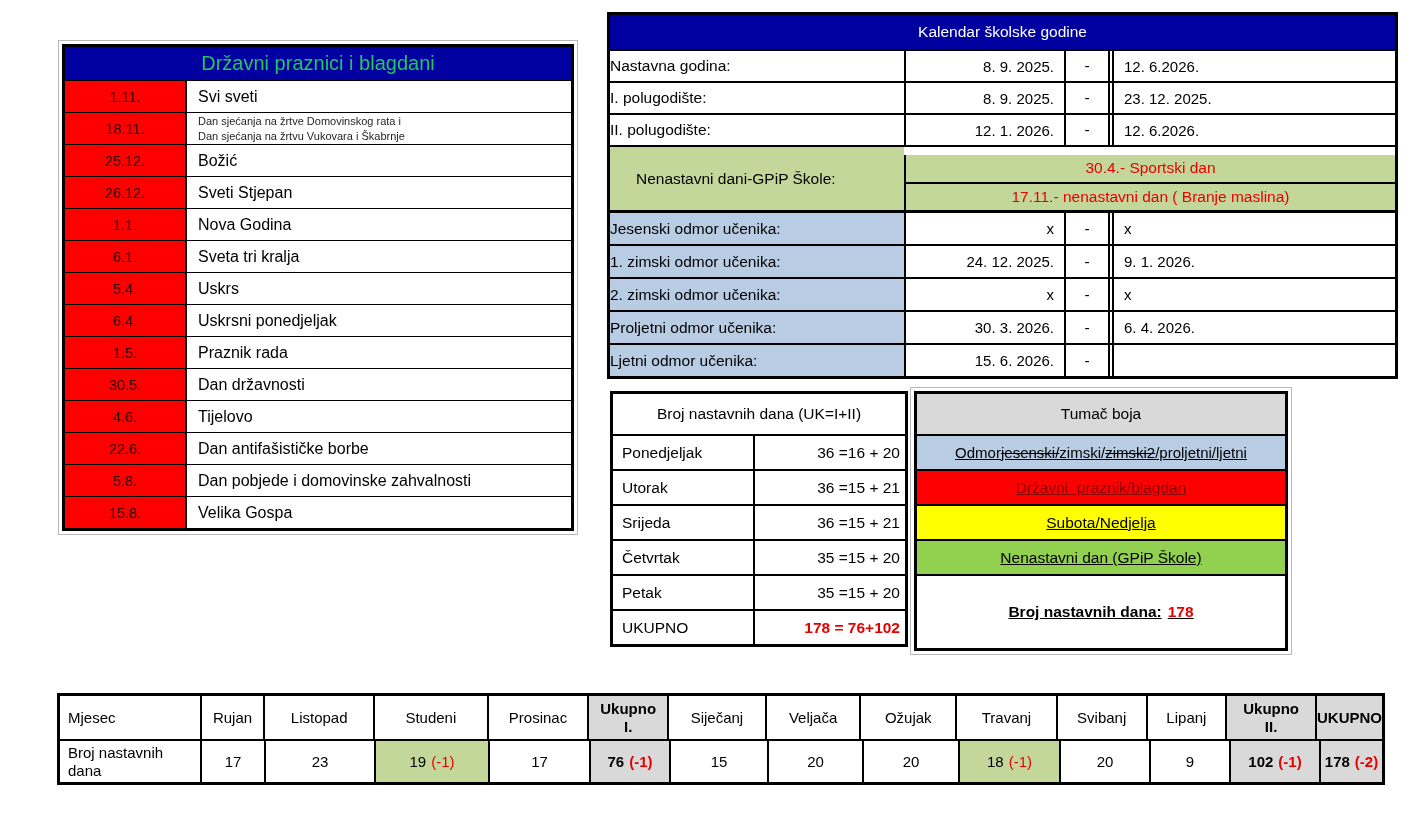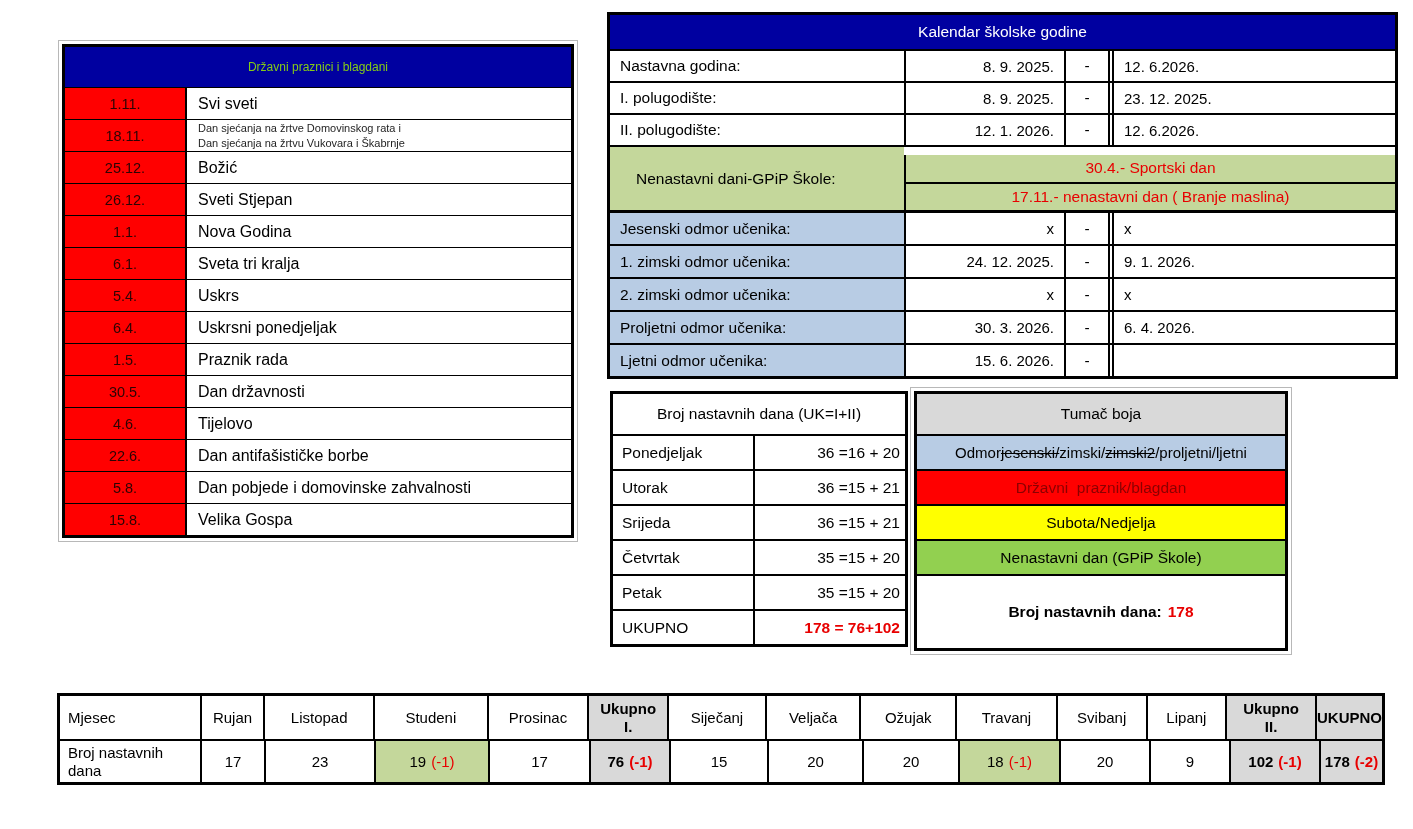--- a/index.html
+++ b/index.html
@@ -7,21 +7,21 @@
   .canvas {
     position: relative; width: 1413px; height: 829px; background: #ffffff;
     font-family: "Liberation Sans", "DejaVu Sans", sans-serif; color: #000;
     overflow: hidden;
   }
   .tbl { position: absolute; border: 3px solid #000; background: #fff; }
 
   
   .t1 { left: 62px; top: 44px; width: 512px; outline: 1.5px solid #b8b8b8; outline-offset: 3px; }
   .t1-title {
-    height: 40px; background: #0000a0; color: #84cc16; font-size: 12px;
+    height: 33px; background: #0000a0; color: #22c55e; font-size: 20px;
     display: flex; align-items: center; justify-content: center;
   }
   .t1-row { display: flex; height: 32px; border-top: 1.5px solid #000; }
   .t1-date {
     width: 122px; background: #ff0000; color: #2b0404; font-size: 14.5px;
     display: flex; align-items: center; justify-content: center;
     border-right: 2.5px solid #000;
   }
   .t1-name { flex: 1; display: flex; align-items: center; padding-left: 11px; font-size: 16px; }
   .t1-name.two {
@@ -29,21 +29,21 @@
     font-size: 11px; line-height: 1.35; color: #1f1f1f;
   }
 
   
   .t2 { left: 607px; top: 12px; width: 791px; }
   .t2-title {
     height: 34px; background: #0000a0; color: #fff; font-size: 15.5px;
     display: flex; align-items: center; justify-content: center;
   }
   .c-row { display: flex; height: 32px; border-top: 2px solid #000; font-size: 15.5px; }
-  .c-label { width: 294px; display: flex; align-items: center; padding-left: 10px; background: #fff; }
+  .c-label { width: 294px; display: flex; align-items: center; background: #fff; }
   .c-from {
     width: 160px; display: flex; align-items: center; justify-content: flex-end;
     padding-right: 10px; border-left: 2px solid #000; font-size: 15px;
   }
   .c-sep { width: 44px; display: flex; align-items: center; justify-content: center; border-left: 2px solid #000; }
   .c-to { flex: 1; display: flex; align-items: center; padding-left: 10px; border-left: 6px double #000; font-size: 15px; }
   .c-row.blue .c-label { background: #b8cce4; }
   .c-break { height: 33px; }
   .c-green { display: flex; height: 66px; border-top: 2.5px solid #000; border-bottom: 0.5px solid #000; }
   .c-green .g-label { width: 294px; background: #c4d79b; display: flex; align-items: center; padding-left: 26px; font-size: 15.5px; }
@@ -58,21 +58,21 @@
   .t3 { left: 610px; top: 391px; width: 298px; }
   .t3-head { height: 40px; display: flex; align-items: center; justify-content: center; font-size: 15.5px; }
   .t3-row { display: flex; height: 35px; border-top: 2.5px solid #000; font-size: 15.5px; }
   .t3-day { width: 140px; display: flex; align-items: center; padding-left: 9px; }
   .t3-val { flex: 1; display: flex; align-items: center; justify-content: flex-end; padding-right: 5px; border-left: 2px solid #000; }
   .t3-val.total { color: #e80000; font-weight: bold; }
 
   
   .t4 { left: 914px; top: 391px; width: 374px; outline: 1.5px solid #b8b8b8; outline-offset: 3px; }
   .t4-head { height: 40px; background: #d9d9d9; display: flex; align-items: center; justify-content: center; font-size: 15.5px; }
-  .lg-row { height: 35px; border-top: 2.5px solid #000; display: flex; align-items: center; justify-content: center; font-size: 15.5px; text-align: center; }
+  .lg-row { height: 35px; border-top: 2.5px solid #000; display: flex; align-items: center; justify-content: center; font-size: 15.5px; text-align: center; text-decoration: underline; }
   .lg-blue   { background: #b8cce4; font-size: 15px; }
   .lg-red    { background: #ff0000; color: #8b0000; white-space: pre; }
   .lg-green  { background: #92d050; }
   .lg-yellow { background: #ffff00; }
   .lg-total  { height: 74px; font-weight: bold; }
   .strike { text-decoration: line-through; }
   .rd { color: #e80000; }
   .lg-total .rd { margin-left: 6px; }
 
   

